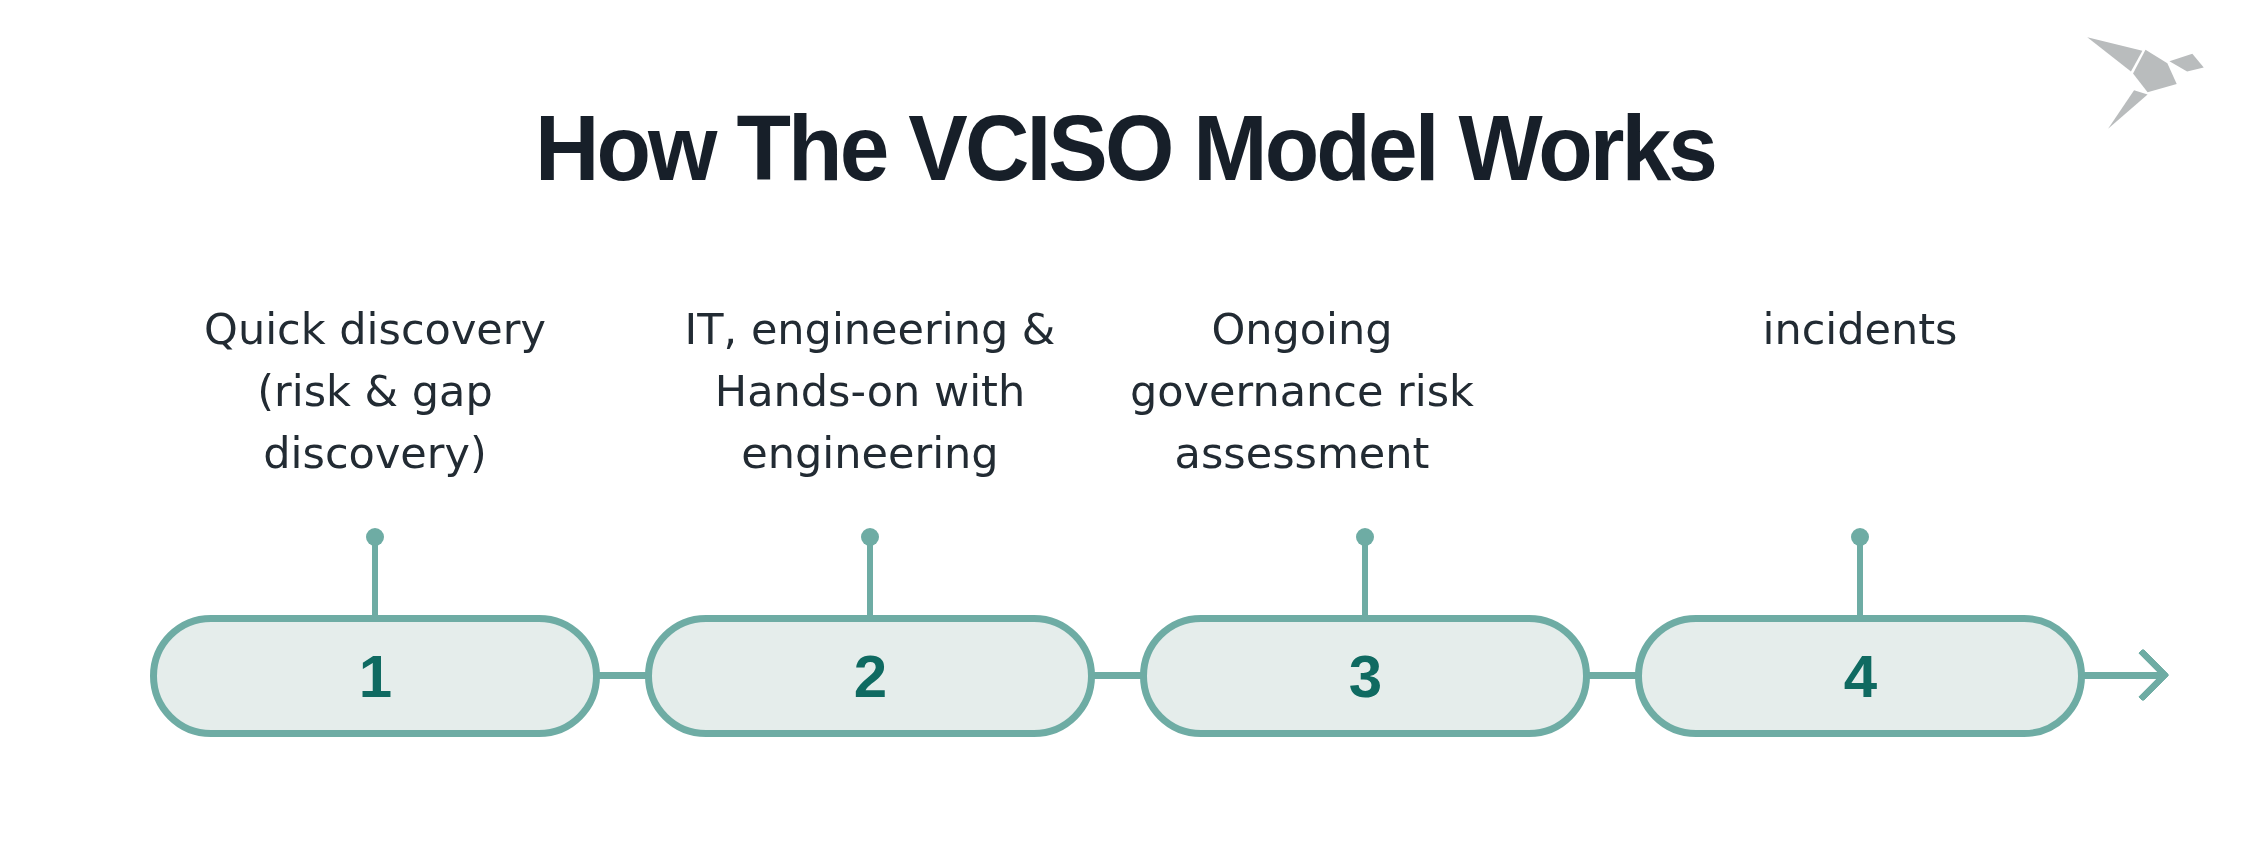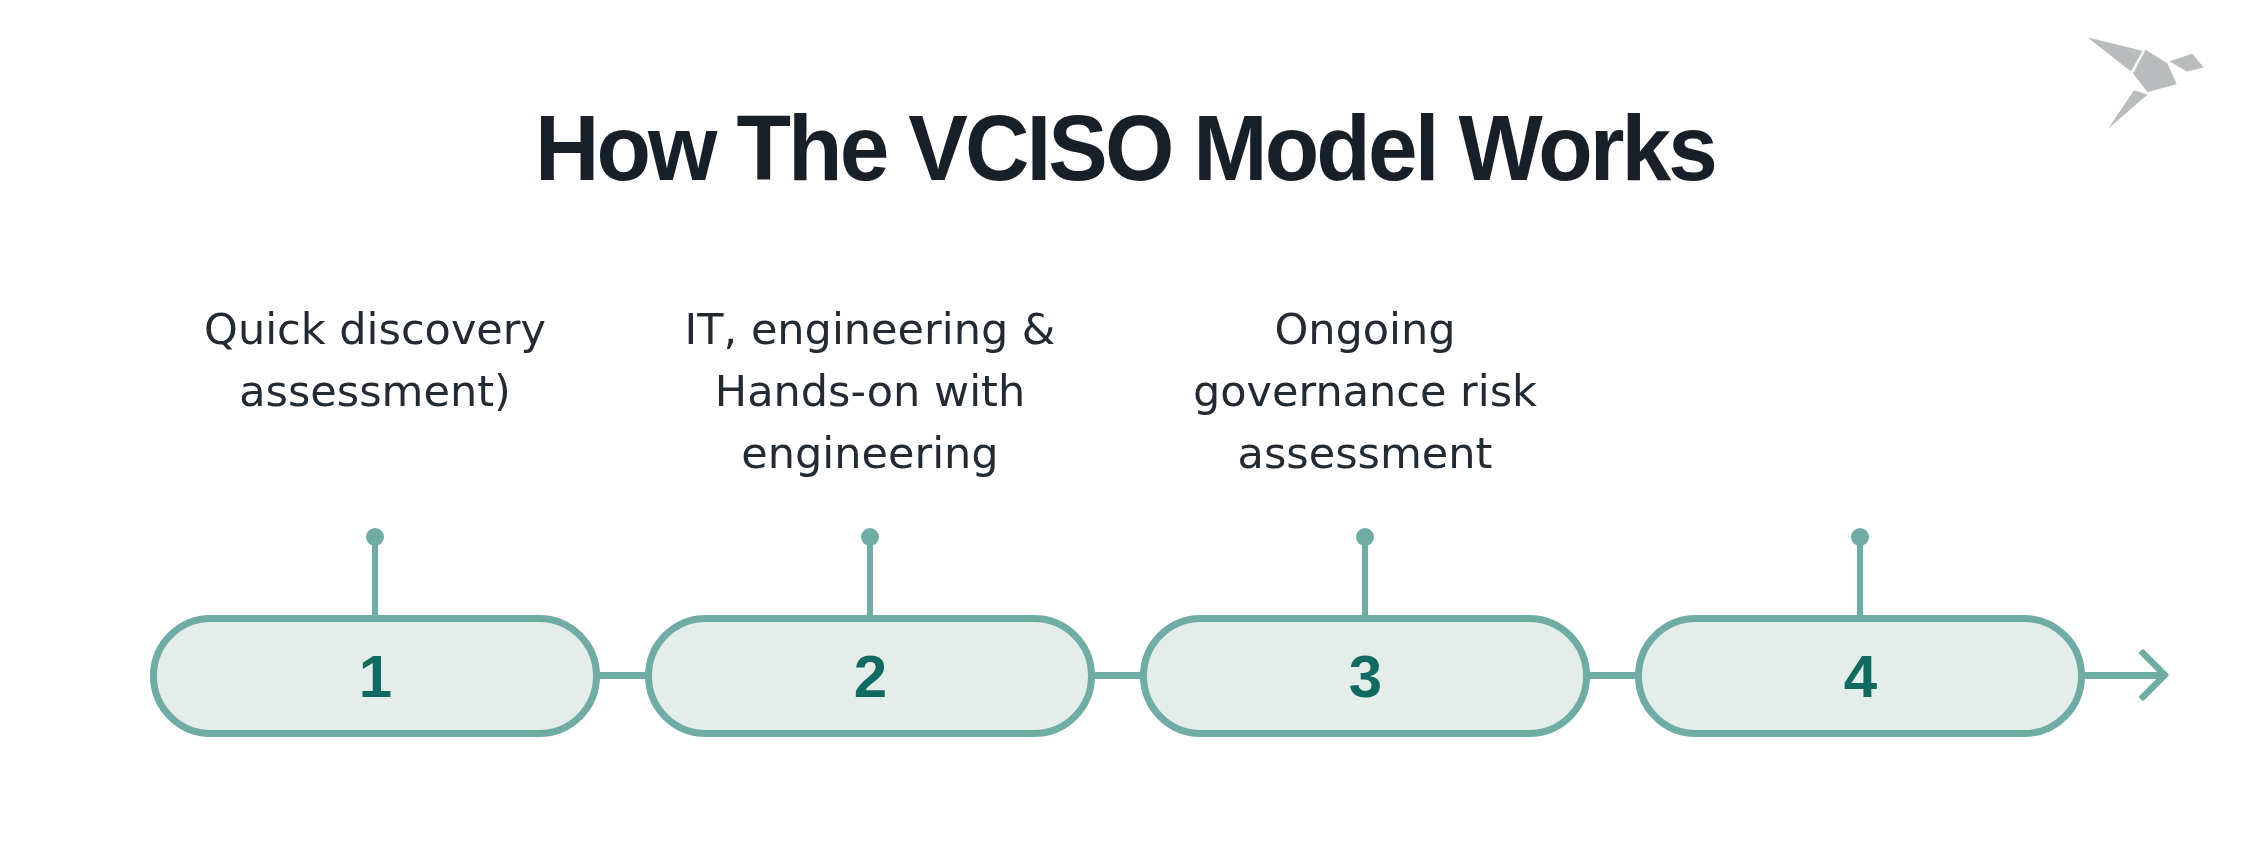--- a/index.html
+++ b/index.html
@@ -49,21 +49,21 @@
     text-align: center;
     font-family: "DejaVu Sans", "Liberation Sans", sans-serif;
     font-size: 43px;
     line-height: 62px;
     color: #222b33;
     font-weight: 400;
     margin-top: 8px;
   }
   .step-label.pos-1 { left: 115px; }
   .step-label.pos-2 { left: 610px; }
-  .step-label.pos-3 { left: 1105px; }
+  .step-label.pos-3 { left: 1042px; }
   .step-label.pos-4 { left: 1600px; }
 
   
   .stem {
     position: absolute;
     top: 540px;
     width: 6px;
     height: 80px;
     background: #6eaca4;
   }
@@ -142,33 +142,35 @@
 
   <svg class="logo" viewBox="35 30 125 95" aria-hidden="true">
     <polygon points="42,33 95,46 84,66" fill="#b9bcbd"></polygon>
     <polygon points="98,45 119,58 128,78 100,86 86,68" fill="#b9bcbd"></polygon>
     <polygon points="121,56 143,49 154,62 138,66" fill="#b9bcbd"></polygon>
     <polygon points="87,84 100,88 62,121" fill="#b9bcbd"></polygon>
   </svg>
 
   <div class="step-label pos-1">
     <div>Quick discovery</div>
-    <div>assessment)</div>
+    <div>(risk &amp; gap</div>
+    <div>discovery)</div>
   </div>
   <div class="step-label pos-2">
     <div>IT, engineering &amp;</div>
     <div>Hands-on with</div>
     <div>engineering</div>
   </div>
   <div class="step-label pos-3">
     <div>Ongoing</div>
     <div>governance risk</div>
     <div>assessment</div>
   </div>
   <div class="step-label pos-4">
+    <div>incidents</div>
   </div>
 
   <div class="stem pos-1">
       <div class="dot"></div>
     </div>
   <div class="stem pos-2">
       <div class="dot"></div>
     </div>
   <div class="stem pos-3">
       <div class="dot"></div>

